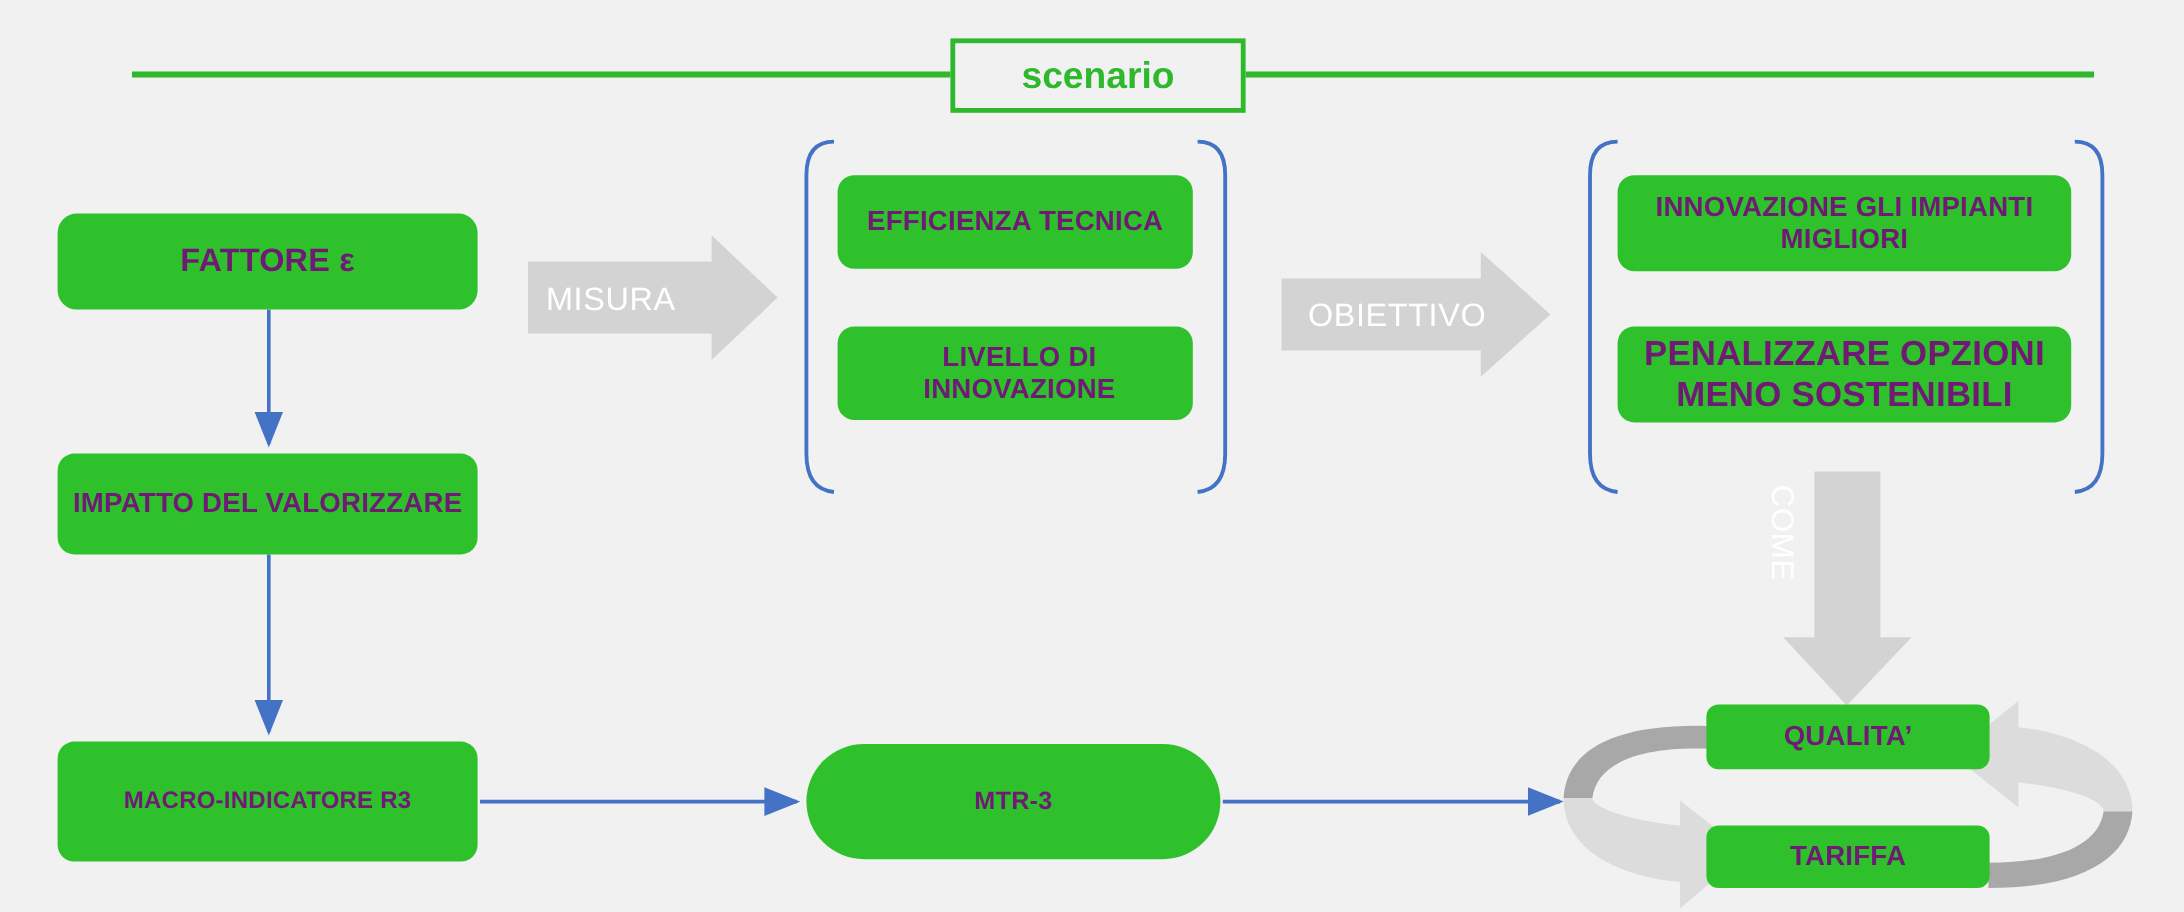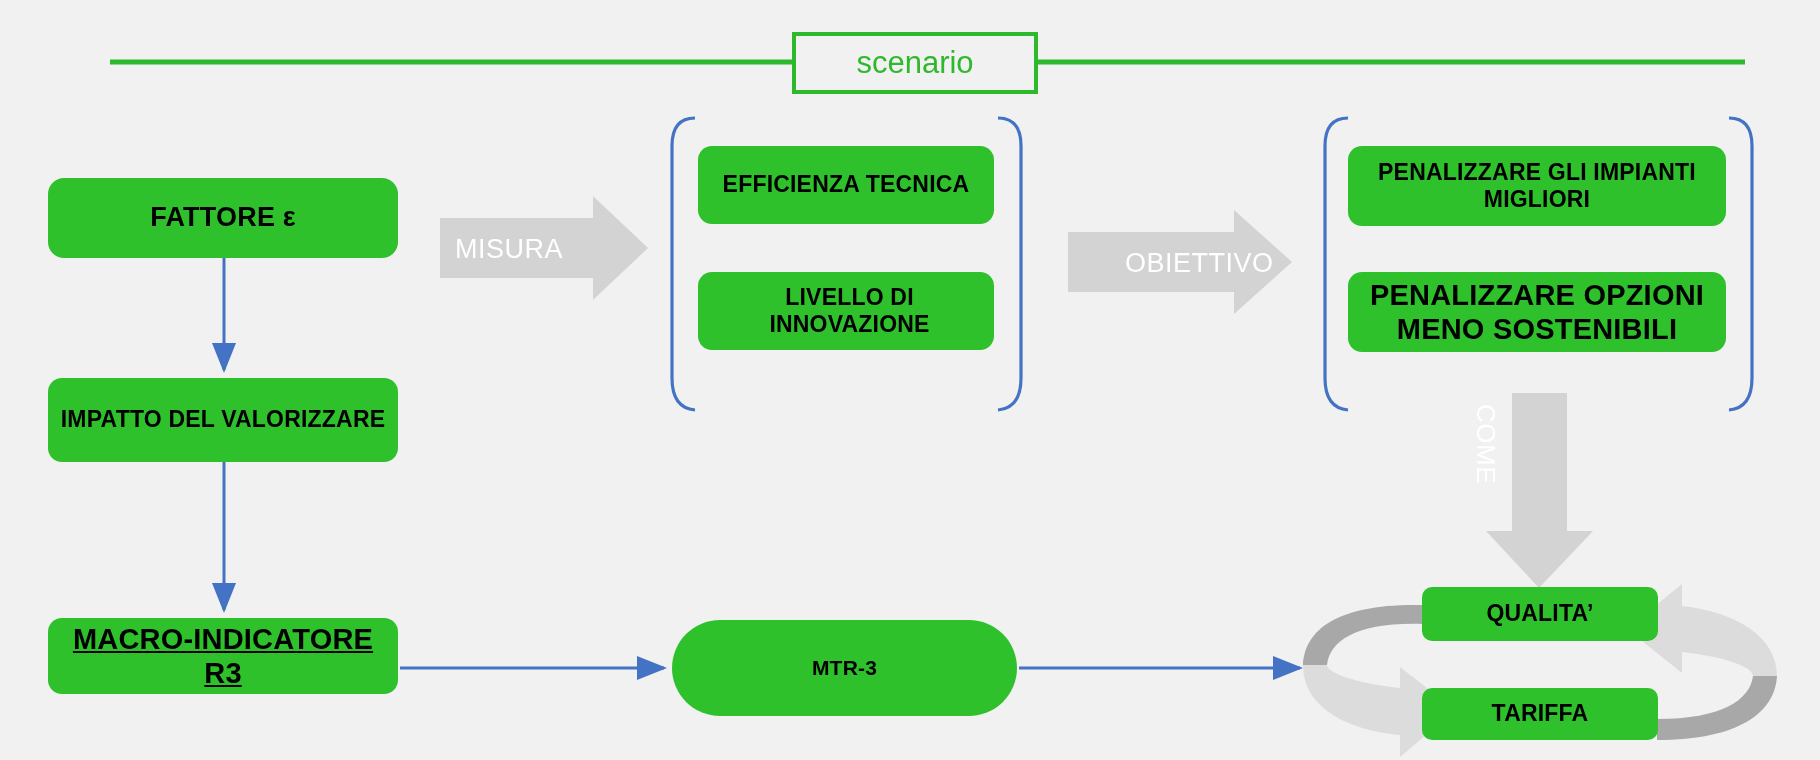--- a/index.html
+++ b/index.html
@@ -21,38 +21,38 @@
     position: absolute;
     left: 0;
     top: 0;
     width: 1820px;
     height: 760px;
     pointer-events: none;
   }
   .node {
     position: absolute;
     background: #2ec12c;
-    color: #000000;
+    color: #701a75;
     font-weight: bold;
     display: flex;
     align-items: center;
     justify-content: center;
     text-align: center;
     line-height: 1.18;
     box-sizing: border-box;
     border-radius: 14px;
     padding: 4px 10px;
     letter-spacing: .2px;
   }
   .node.pill { border-radius: 999px; }
 
   
   #node-fattore       { left: 48px;   top: 178px; width: 350px; height: 80px;  font-size: 27px; border-radius: 16px; }
   #node-impatto       { left: 48px;   top: 378px; width: 350px; height: 84px;  font-size: 23px; }
-  #node-macro         { left: 48px;   top: 618px; width: 350px; height: 76px; font-size: 29px; text-decoration: underline; }
+  #node-macro         { left: 48px;   top: 618px; width: 350px; height: 100px; font-size: 20px; }
   #node-mtr           { left: 672px;  top: 620px; width: 345px; height: 96px;  font-size: 21px; }
   #node-efficienza    { left: 698px;  top: 146px; width: 296px; height: 78px;  font-size: 23px; }
   #node-livello       { left: 698px;  top: 272px; width: 296px; height: 78px;  font-size: 23px; padding-left: 17px; }
   #node-valorizzare   { left: 1348px; top: 146px; width: 378px; height: 80px;  font-size: 23px; }
   #node-penalizzare   { left: 1348px; top: 272px; width: 378px; height: 80px;  font-size: 29px; }
   #node-qualita       { left: 1422px; top: 587px; width: 236px; height: 54px;  font-size: 23px; border-radius: 10px; }
   #node-tariffa       { left: 1422px; top: 688px; width: 236px; height: 52px;  font-size: 23px; border-radius: 10px; text-align: right; }
 
   
   #scenario-box {
@@ -62,32 +62,33 @@
     width: 246px;
     height: 62px;
     border: 4px solid #2eb82c;
     background: #f1f1f1;
     color: #2eb82c;
     font-size: 31px;
     display: flex;
     align-items: center;
     justify-content: center;
     box-sizing: border-box;
+    font-weight: bold;
   }
 
   
   .blockarrow-label {
     position: absolute;
     color: #ffffff;
     font-size: 27px;
     letter-spacing: .5px;
     white-space: nowrap;
   }
   #label-misura    { left: 455px;  top: 234px; }
-  #label-obiettivo { left: 1125px; top: 248px; }
+  #label-obiettivo { left: 1090px; top: 248px; }
   #label-come {
     left: 1501px;
     top: 404px;
     font-size: 26px;
     transform: rotate(90deg);
     transform-origin: left top;
   }
 </style>
 </head>
 <body>
@@ -143,21 +144,21 @@
   <div class="node" id="node-impatto">IMPATTO DEL VALORIZZARE</div>
 
   <div class="node" id="node-macro">MACRO-INDICATORE R3</div>
 
   <div class="node pill" id="node-mtr">MTR-3</div>
 
   <div class="node" id="node-efficienza">EFFICIENZA TECNICA</div>
 
   <div class="node" id="node-livello">LIVELLO DI INNOVAZIONE</div>
 
-  <div class="node" id="node-valorizzare">PENALIZZARE GLI IMPIANTI MIGLIORI</div>
+  <div class="node" id="node-valorizzare">INNOVAZIONE GLI IMPIANTI MIGLIORI</div>
 
   <div class="node" id="node-penalizzare">PENALIZZARE OPZIONI MENO SOSTENIBILI</div>
 
   <div class="node" id="node-qualita">QUALITA’</div>
 
   <div class="node" id="node-tariffa">TARIFFA</div>
 
 </div>
 
 </body></html>

